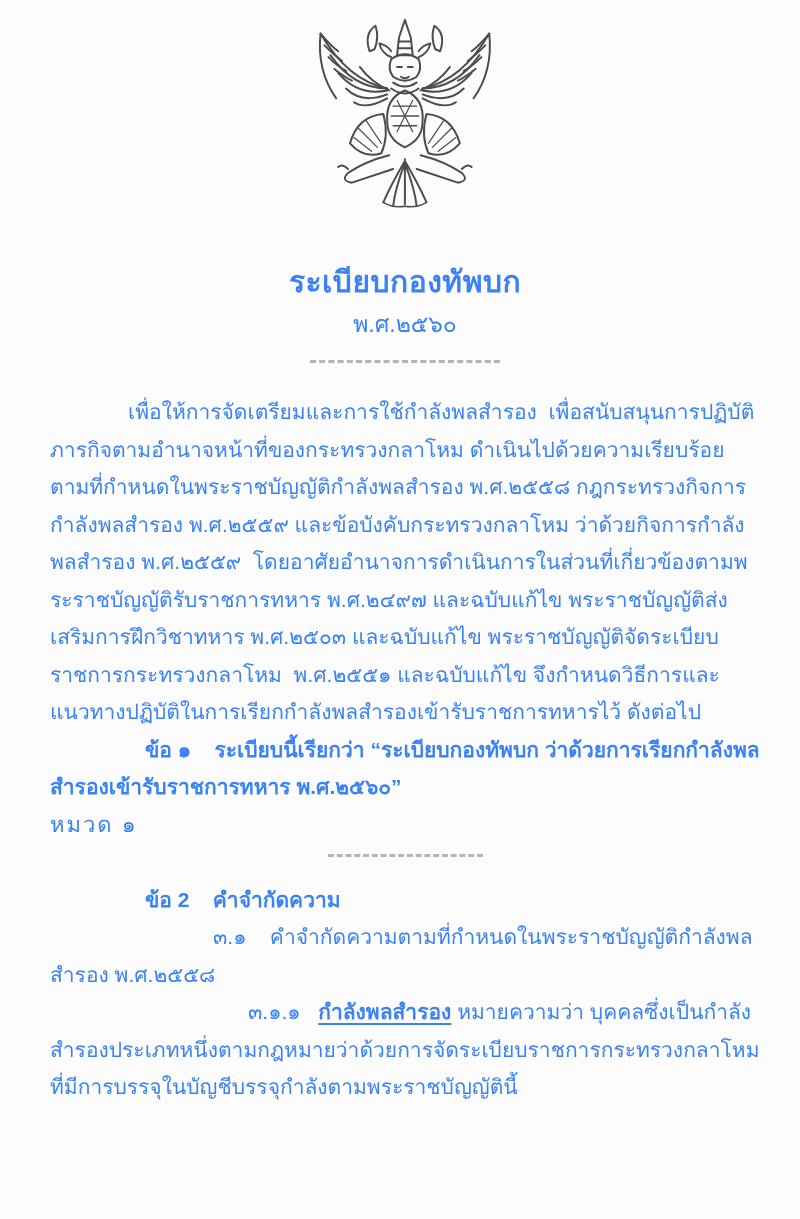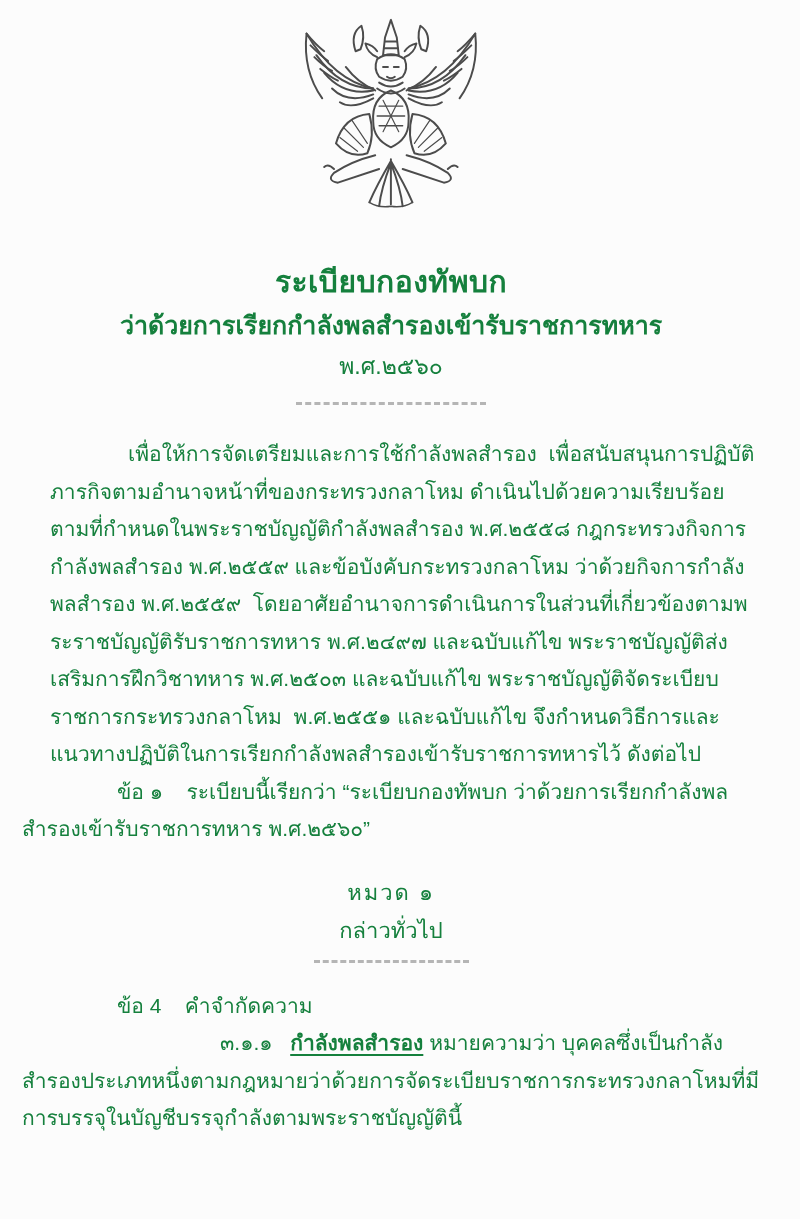--- a/index.html
+++ b/index.html
@@ -6,24 +6,24 @@
   body {
     background: #e9e9e9;
     font-family: "Liberation Sans", "DejaVu Sans", sans-serif;
   }
   .page {
     position: relative;
     width: 800px;
     height: 1219px;
     margin: 0 auto;
     background: #fcfcfc;
-    color: #15803d;
+    color: #3b82f6;
     overflow: hidden;
     box-sizing: border-box;
-    padding: 8px 40px 0 22px;
+    padding: 8px 40px 0 50px;
   }
   .emblem-wrap {
     text-align: center;
     margin-top: 4px;
     height: 210px;
   }
   .emblem-wrap svg { height: 206px; width: auto; }
   .title-block {
     text-align: center;
     margin-top: 38px;
@@ -54,27 +54,26 @@
   .divider.small { width: 155px; margin-top: 10px; }
   .content { margin-top: 30px; }
   .para {
     margin: 0;
     font-size: 21px;
     line-height: 37.5px;
     text-align: left;
   }
   .para span { white-space: pre-wrap; }
   .para .u { text-decoration: underline; text-underline-offset: 4px; font-weight: bold; }
-  .ind-2 { text-indent: 78px; margin-left: 28px; }
-  .ind-3 { text-indent: 95px; }
+  .ind-2 { text-indent: 78px; }
+  .ind-3 { text-indent: 95px; font-weight: bold; }
   .ind-4 { text-indent: 163px; }
   .ind-5 { text-indent: 198px; }
   .chapter-block {
-    text-align: center;
-    margin-top: 26px;
+    text-align: left;
     margin-bottom: 24px;
   }
   .chapter-heading {
     font-size: 22px;
     line-height: 38px;
     letter-spacing: 2px;
   }
   .chapter-subheading {
     font-size: 22px;
     line-height: 38px;
@@ -131,34 +130,33 @@
         <path d="M52 160 q-6 -6 -10 -2 M168 160 q6 -6 10 -2"></path>
 
         <path d="M110 150 L110 196 M110 152 Q96 176 88 194 M110 152 Q124 176 132 194 M110 154 Q100 180 98 198 M110 154 Q120 180 122 198"></path>
         <path d="M88 194 q10 6 22 4 q12 2 22 -4" stroke-width="1.4"></path>
       </g>
     </svg>
   </div>
 
   <div class="title-block">
     <div class="doc-title">ระเบียบกองทัพบก</div>
-    <div class="doc-subtitle">ว่าด้วยการเรียกกำลังพลสำรองเข้ารับราชการทหาร</div>
     <div class="doc-year">พ.ศ.๒๕๖๐</div>
     <div class="divider"></div>
   </div>
 
   <div class="content">
       <p class="para ind-2"><span>เพื่อให้การจัดเตรียมและการใช้กำลังพลสำรอง  เพื่อสนับสนุนการปฏิบัติภารกิจตามอำนาจหน้าที่ของกระทรวงกลาโหม ดำเนินไปด้วยความเรียบร้อย ตามที่กำหนดในพระราชบัญญัติกำลังพลสำรอง พ.ศ.๒๕๕๘ กฎกระทรวงกิจการกำลังพลสำรอง พ.ศ.๒๕๕๙ และข้อบังคับกระทรวงกลาโหม ว่าด้วยกิจการกำลังพลสำรอง พ.ศ.๒๕๕๙  โดยอาศัยอำนาจการดำเนินการในส่วนที่เกี่ยวข้องตามพระราชบัญญัติรับราชการทหาร พ.ศ.๒๔๙๗ และฉบับแก้ไข พระราชบัญญัติส่งเสริมการฝึกวิชาทหาร พ.ศ.๒๕๐๓ และฉบับแก้ไข พระราชบัญญัติจัดระเบียบราชการกระทรวงกลาโหม  พ.ศ.๒๕๕๑ และฉบับแก้ไข จึงกำหนดวิธีการและแนวทางปฏิบัติในการเรียกกำลังพลสำรองเข้ารับราชการทหารไว้ ดังต่อไป</span></p>
       <p class="para ind-3"><span>ข้อ ๑    ระเบียบนี้เรียกว่า “ระเบียบกองทัพบก ว่าด้วยการเรียกกำลังพลสำรองเข้ารับราชการทหาร พ.ศ.๒๕๖๐”</span></p>
     </div>
 
   <div class="chapter-block">
     <div class="chapter-heading">หมวด  ๑</div>
-    <div class="chapter-subheading">กล่าวทั่วไป</div>
     <div class="divider small"></div>
   </div>
 
   <div class="content" style="margin-top:0">
-      <p class="para ind-3"><span>ข้อ 4    คำจำกัดความ</span></p>
+      <p class="para ind-3"><span>ข้อ 2    คำจำกัดความ</span></p>
+      <p class="para ind-4"><span>๓.๑    คำจำกัดความตามที่กำหนดในพระราชบัญญัติกำลังพลสำรอง พ.ศ.๒๕๕๘</span></p>
       <p class="para ind-5"><span>๓.๑.๑   </span><span class="u">กำลังพลสำรอง</span><span> หมายความว่า บุคคลซึ่งเป็นกำลังสำรองประเภทหนึ่งตามกฎหมายว่าด้วยการจัดระเบียบราชการกระทรวงกลาโหมที่มีการบรรจุในบัญชีบรรจุกำลังตามพระราชบัญญัตินี้</span></p>
     </div>
 
 </div>
 
 </body></html>

